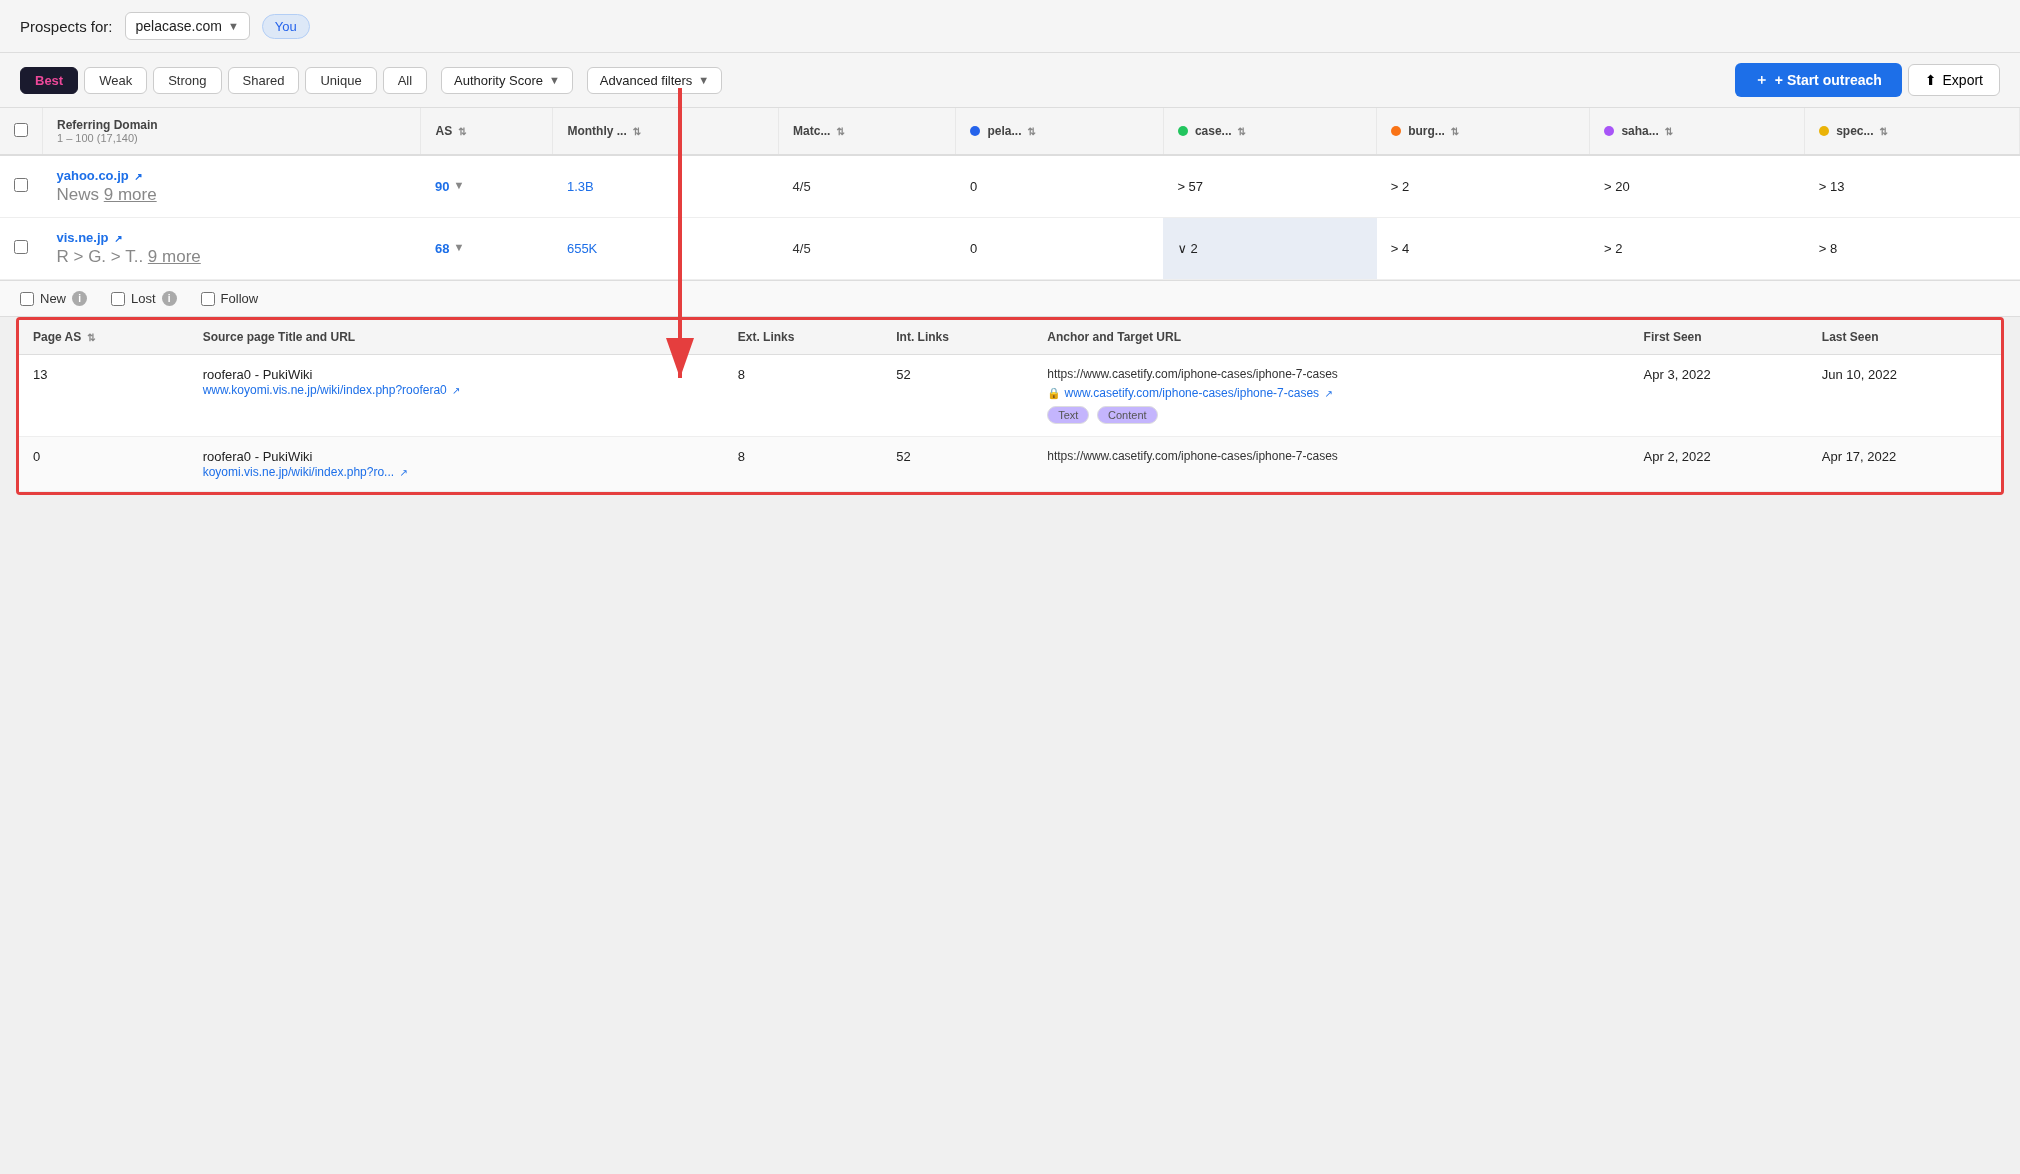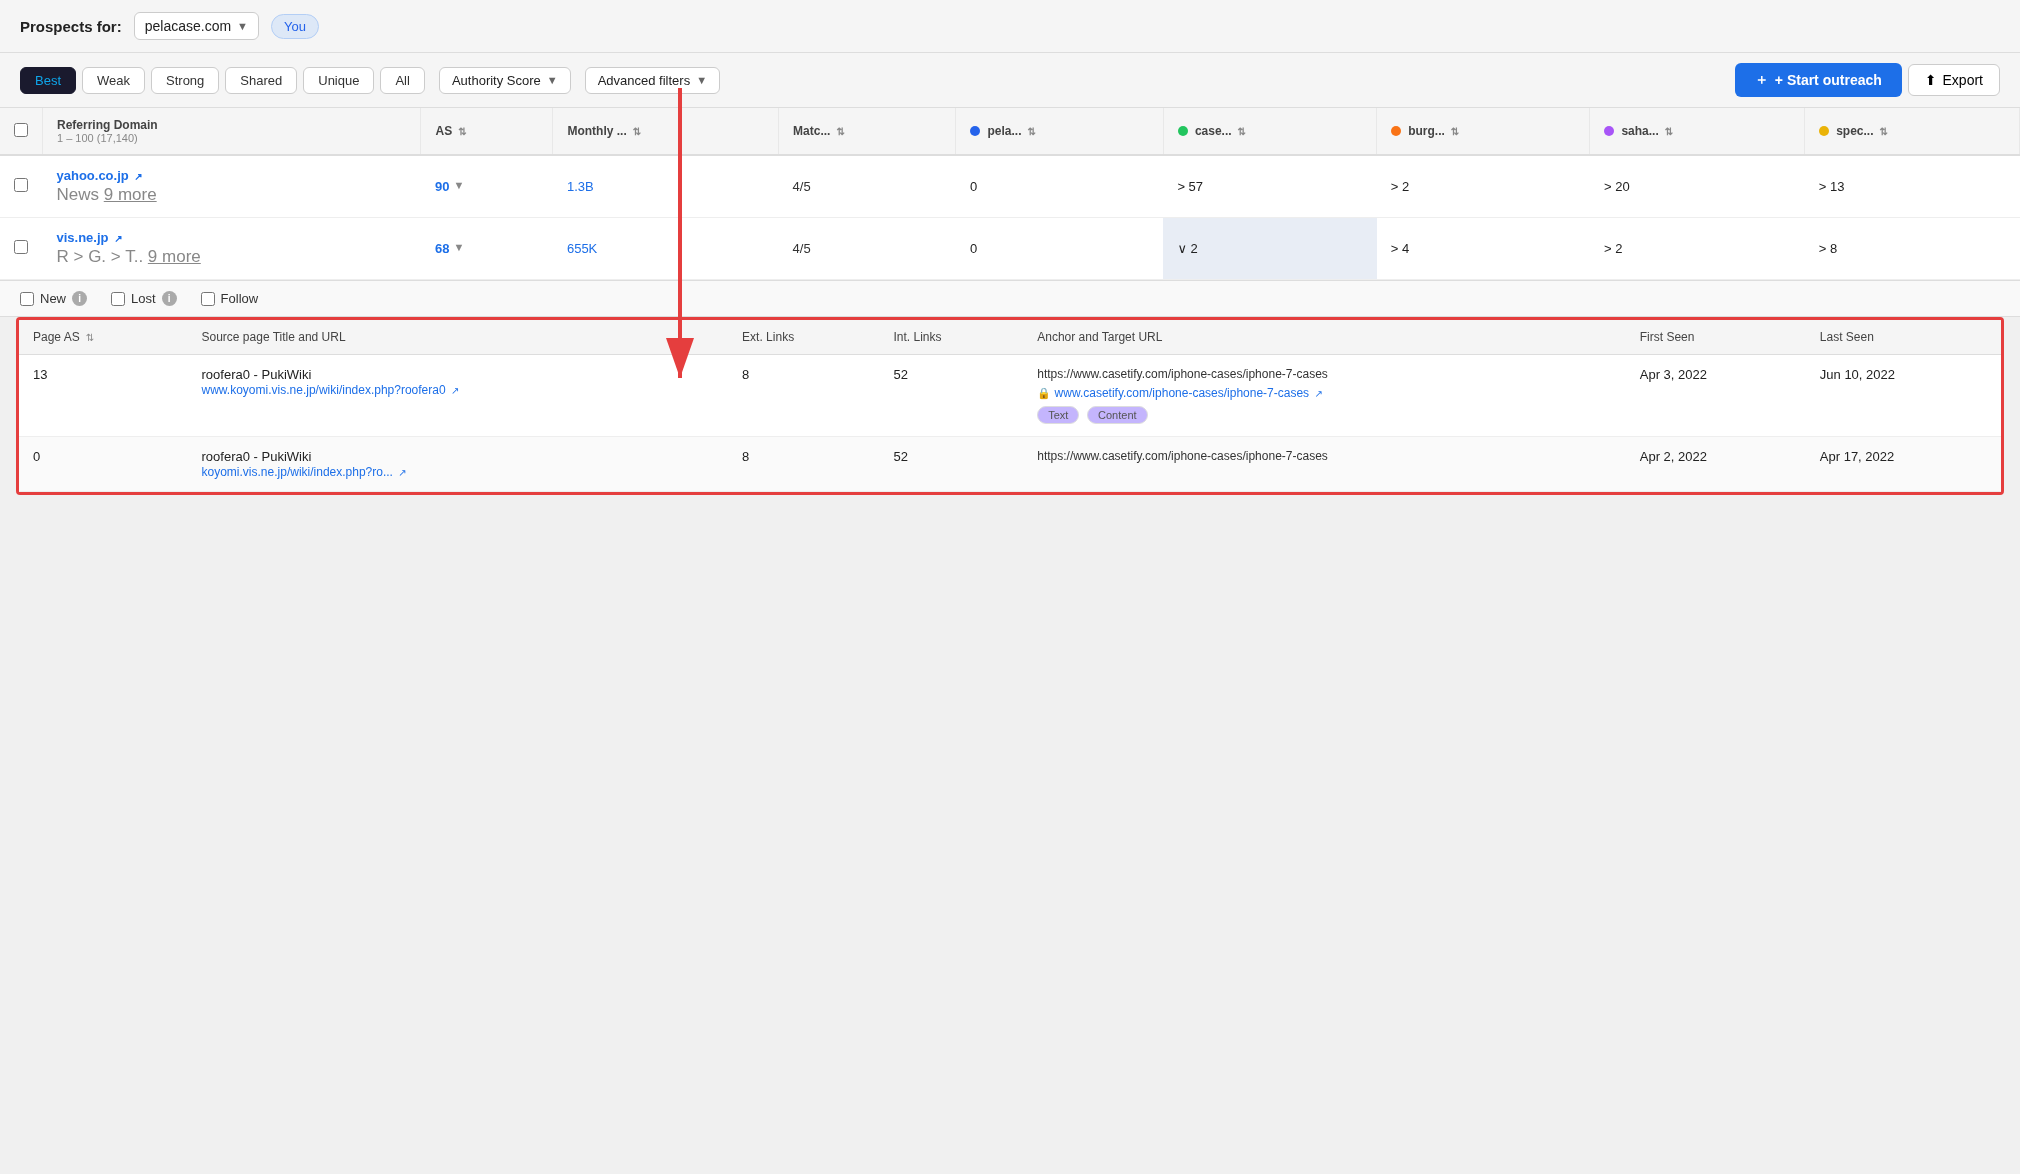--- a/index.html
+++ b/index.html
@@ -19,21 +19,21 @@
     
     .header-bar {
       background: #f5f5f5;
       padding: 12px 20px;
       display: flex;
       align-items: center;
       gap: 12px;
       border-bottom: 1px solid #ddd;
     }
     .prospects-label {
-      font-weight: 700;
+      font-weight: 400;
       font-size: 15px;
     }
     .domain-selector {
       background: #fff;
       border: 1px solid #ccc;
       border-radius: 6px;
       padding: 5px 10px;
       display: flex;
       align-items: center;
       gap: 6px;
@@ -64,22 +64,23 @@
       border: 1px solid #ccc;
       background: #fff;
       border-radius: 6px;
       padding: 5px 14px;
       font-size: 13px;
       cursor: pointer;
       color: #333;
     }
     .filter-tab.active {
       background: #1a1a2e;
-      color: #0ea5e9;
+      color: #ec4899;
       border-color: #1a1a2e;
+      font-weight: bold;
     }
     .filter-dropdown {
       border: 1px solid #ccc;
       background: #fff;
       border-radius: 6px;
       padding: 5px 12px;
       font-size: 13px;
       cursor: pointer;
       display: flex;
       align-items: center;
@@ -242,21 +243,21 @@
       border-collapse: collapse;
     }
     .detail-table thead tr {
       background: #f5f5f5;
       border-bottom: 1px solid #ddd;
     }
     .detail-table thead th {
       padding: 10px 14px;
       text-align: left;
       font-size: 12px;
-      font-weight: 400;
+      font-weight: 700;
       color: #444;
       white-space: nowrap;
     }
     .detail-table tbody tr {
       border-bottom: 1px solid #eee;
     }
     .detail-table tbody td {
       padding: 12px 14px;
       font-size: 13px;
       vertical-align: top;

